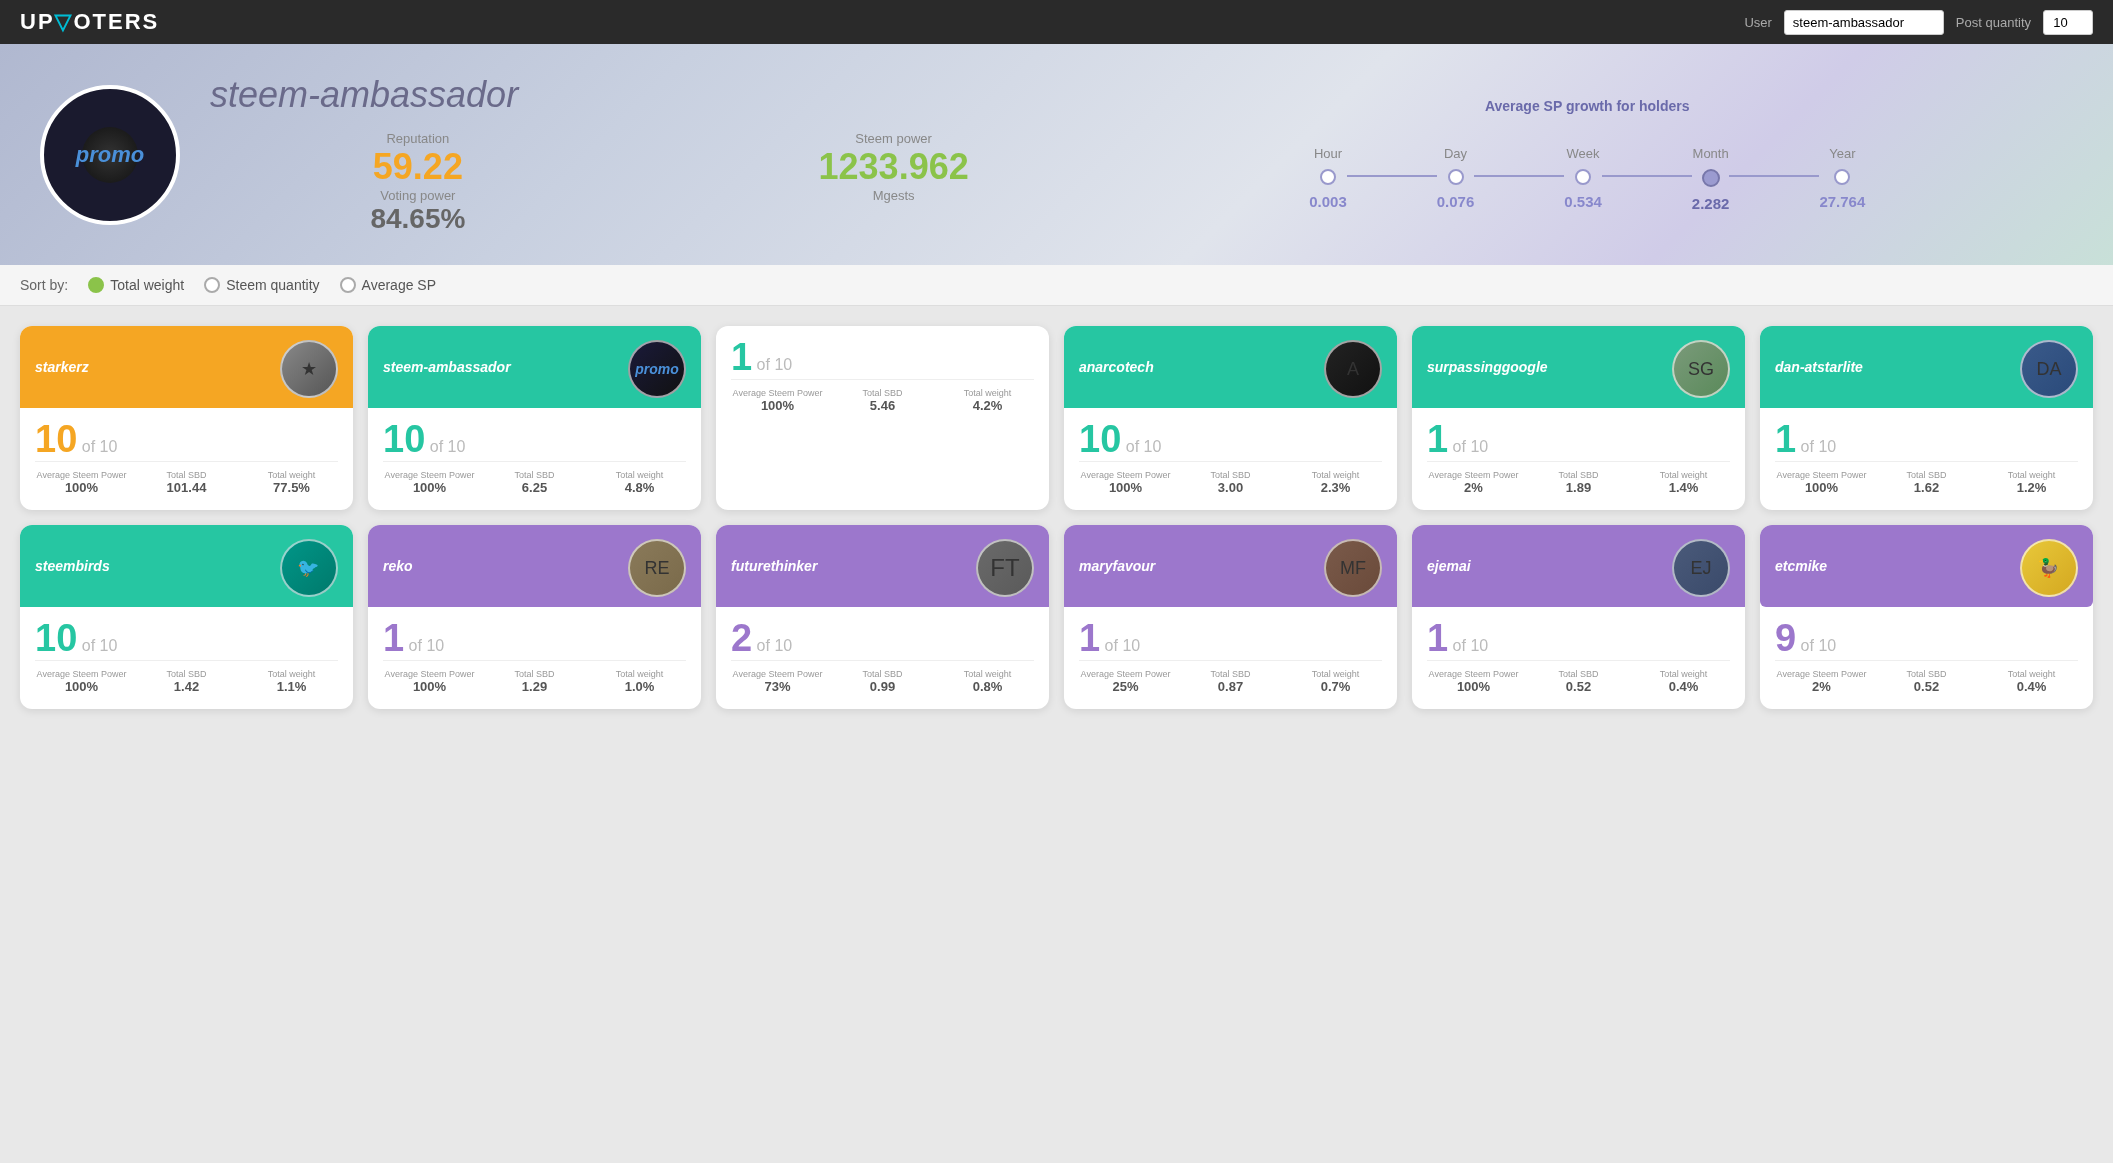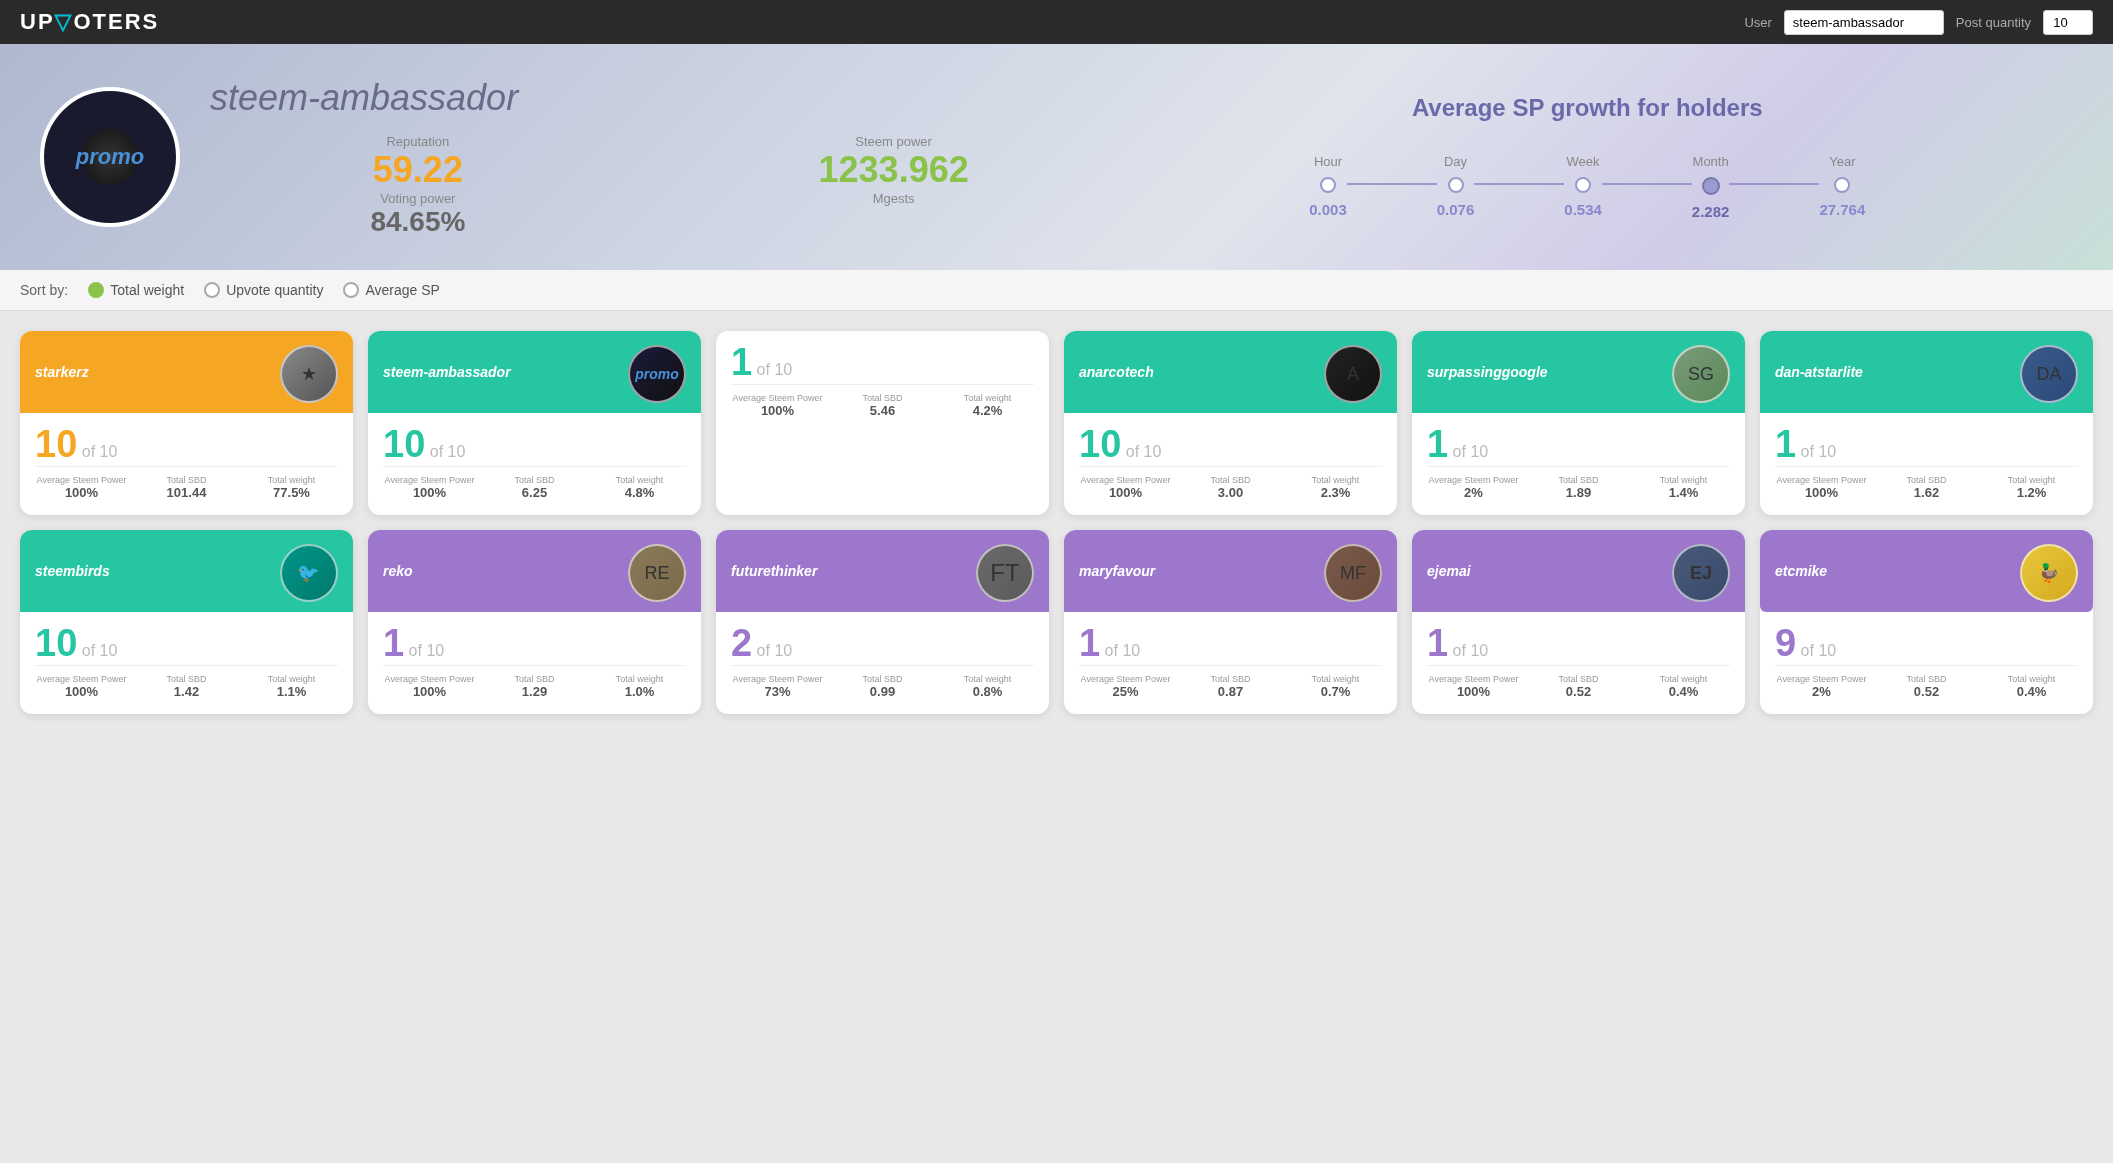--- a/index.html
+++ b/index.html
@@ -109,21 +109,21 @@
     }
 
     
     .sp-growth {
       flex: 1;
       padding: 20px 40px;
       text-align: center;
     }
     .sp-growth-title {
       color: #6a6aaa;
-      font-size: 24px;
+      font-size: 14px;
       font-weight: bold;
       margin-bottom: 32px;
     }
 
     
     .sort-bar {
       background: #f5f5f5;
       padding: 12px 20px;
       display: flex;
       align-items: center;
@@ -292,21 +292,21 @@
 </div>
 
 <div class="sort-bar">
   <span class="sort-label">Sort by:</span>
   <label class="radio-option">
     <div class="radio-dot active"></div>
     <span class="radio-text">Total weight</span>
   </label>
   <label class="radio-option">
     <div class="radio-dot inactive"></div>
-    <span class="radio-text">Upvote quantity</span>
+    <span class="radio-text">Steem quantity</span>
   </label>
   <label class="radio-option">
     <div class="radio-dot inactive"></div>
     <span class="radio-text">Average SP</span>
   </label>
 </div>
 
 <div class="cards-container">
 
   <div class="cards-grid" id="row1">
@@ -603,21 +603,21 @@
         </div>
       </div>
     </div>
   </div>
       <div class="card">
     <div class="card-header" style="background:#9c77cc;">
       <span class="card-name">ejemai</span>
       <div style="position:relative;">
 
         <div style="width:58px;height:58px;border-radius:50%;border:2px solid rgba(255,255,255,0.6);background:linear-gradient(135deg,#4a5a7a,#3a4a6a);display:flex;align-items:center;justify-content:center;overflow:hidden;margin-top:4px;">
-          <span style="font-size:18px;font-weight:bold;">EJ</span>
+          <span style="font-size:18px;">EJ</span>
         </div>
       </div>
     </div>
     <div class="card-body">
       <div>
         <span style="font-size:38px;font-weight:bold;color:#9c77cc;">1</span><span style="font-size:16px;color:#bbb;"> of 10</span>
       </div>
       <div class="card-stats">
         <div class="card-stat">
           <span class="card-stat-label">Average Steem Power</span>

